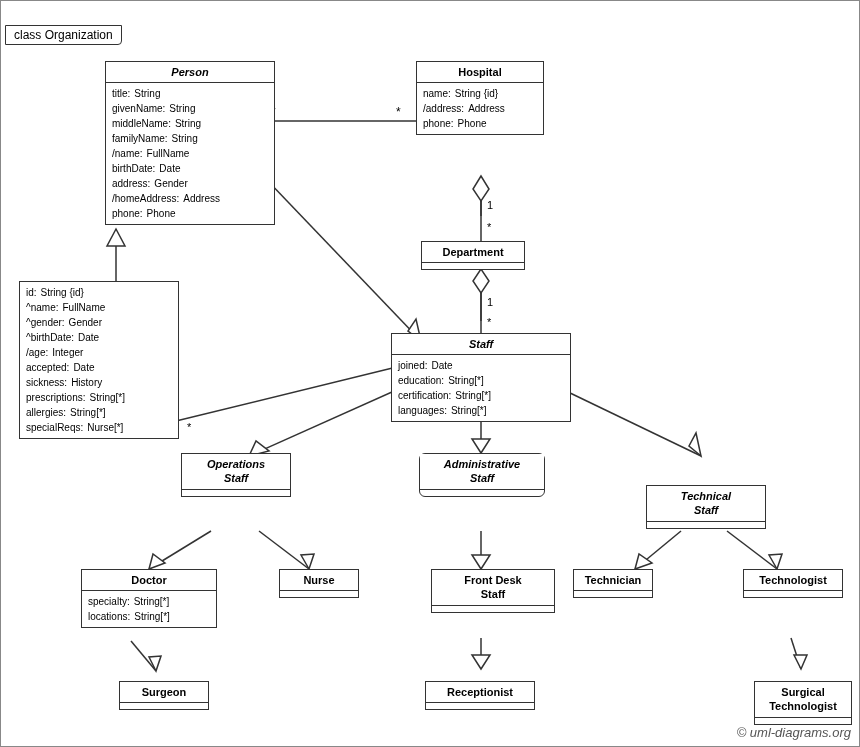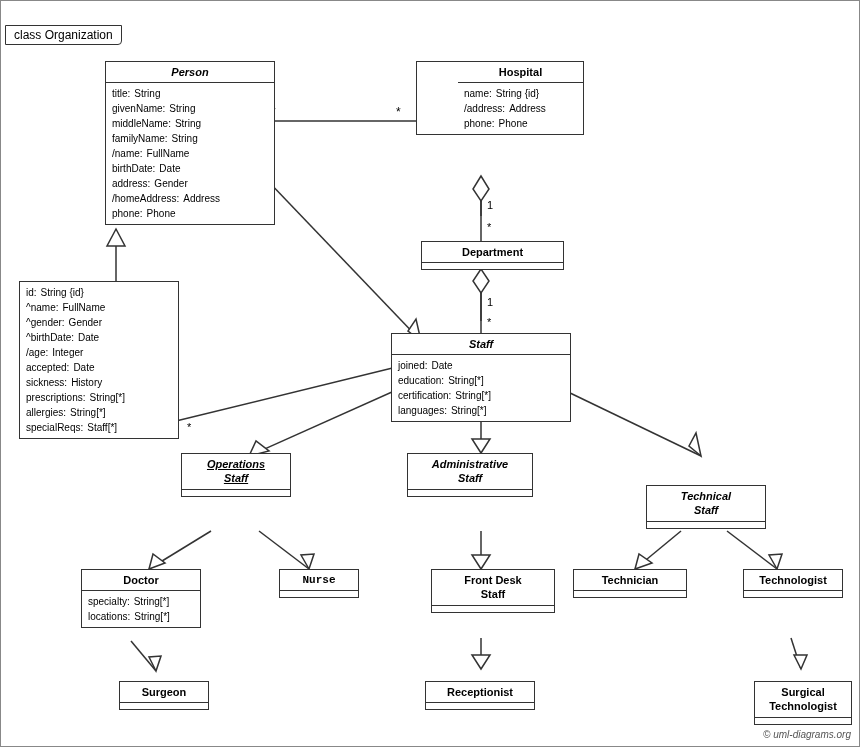--- a/index.html
+++ b/index.html
@@ -64,21 +64,21 @@
       position: absolute;
       top: 0; left: 0;
       width: 860px;
       height: 747px;
       pointer-events: none;
     }
     .copyright {
       position: absolute;
       bottom: 6px;
       right: 8px;
-      font-size: 10px;
+      font-size: 13px;
       color: #555;
       font-style: italic;
     }
   </style>
 </head>
 <body>
 
 <div id="diagram-container">
   <div class="diagram-title">class Organization</div>
 
@@ -184,21 +184,21 @@
           <span class="attr-name">/homeAddress:</span>
           <span class="attr-type">Address</span>
         </div>
       <div class="attr-row">
           <span class="attr-name">phone:</span>
           <span class="attr-type">Phone</span>
         </div>
     </div>
   </div>
 
-  <div class="uml-box" style="left:415px; top:60px; width:168px;padding-left:41px;">
+  <div class="uml-box" style="left:415px; top:60px; width:128px;">
     <div class="box-title no-italic">Hospital</div>
     <div class="box-attrs">
       <div class="attr-row">
           <span class="attr-name">name:</span>
           <span class="attr-type">String {id}</span>
         </div>
       <div class="attr-row">
           <span class="attr-name">/address:</span>
           <span class="attr-type">Address</span>
         </div>
@@ -242,26 +242,26 @@
       <div class="attr-row">
           <span class="attr-name">prescriptions:</span>
           <span class="attr-type">String[*]</span>
         </div>
       <div class="attr-row">
           <span class="attr-name">allergies:</span>
           <span class="attr-type">String[*]</span>
         </div>
       <div class="attr-row">
           <span class="attr-name">specialReqs:</span>
-          <span class="attr-type">Staff[*]</span>
-        </div>
-    </div>
-  </div>
-
-  <div class="uml-box" style="left:420px; top:240px; width:143px;">
+          <span class="attr-type">Nurse[*]</span>
+        </div>
+    </div>
+  </div>
+
+  <div class="uml-box" style="left:420px; top:240px; width:104px;">
     <div class="box-title no-italic">Department</div>
     <div class="box-attrs" style="height:6px;"></div>
   </div>
 
   <div class="uml-box" style="left:390px; top:332px; width:180px;">
     <div class="box-title"><em>Staff</em></div>
     <div class="box-attrs">
       <div class="attr-row">
           <span class="attr-name">joined:</span>
           <span class="attr-type">Date</span>
@@ -274,60 +274,60 @@
           <span class="attr-name">certification:</span>
           <span class="attr-type">String[*]</span>
         </div>
       <div class="attr-row">
           <span class="attr-name">languages:</span>
           <span class="attr-type">String[*]</span>
         </div>
     </div>
   </div>
 
-  <div class="uml-box" style="left:180px; top:452px; width:110px;text-decoration:underline;">
+  <div class="uml-box" style="left:180px; top:452px; width:110px;">
     <div class="box-title"><em>Operations<br>Staff</em></div>
     <div class="box-attrs" style="height:4px;"></div>
   </div>
 
-  <div class="uml-box" style="left:406px; top:452px; width:126px;">
+  <div class="uml-box" style="left:418px; top:452px; width:126px;border-radius:6px;">
     <div class="box-title"><em>Administrative<br>Staff</em></div>
     <div class="box-attrs" style="height:4px;"></div>
   </div>
 
   <div class="uml-box" style="left:645px; top:452px; width:120px;margin-top:32px;">
     <div class="box-title"><em>Technical<br>Staff</em></div>
     <div class="box-attrs" style="height:4px;"></div>
   </div>
 
-  <div class="uml-box" style="left:80px; top:568px; width:120px;">
+  <div class="uml-box" style="left:80px; top:568px; width:136px;">
     <div class="box-title no-italic">Doctor</div>
     <div class="box-attrs">
       <div class="attr-row">
           <span class="attr-name">specialty:</span>
           <span class="attr-type">String[*]</span>
         </div>
       <div class="attr-row">
           <span class="attr-name">locations:</span>
           <span class="attr-type">String[*]</span>
         </div>
     </div>
   </div>
 
-  <div class="uml-box" style="left:278px; top:568px; width:80px;font-family:Liberation Mono, monospace;">
+  <div class="uml-box" style="left:278px; top:568px; width:80px;">
     <div class="box-title no-italic">Nurse</div>
     <div class="box-attrs" style="height:6px;"></div>
   </div>
 
   <div class="uml-box" style="left:430px; top:568px; width:124px;">
     <div class="box-title no-italic">Front Desk<br>Staff</div>
     <div class="box-attrs" style="height:4px;"></div>
   </div>
 
-  <div class="uml-box" style="left:572px; top:568px; width:114px;">
+  <div class="uml-box" style="left:572px; top:568px; width:80px;">
     <div class="box-title no-italic">Technician</div>
     <div class="box-attrs" style="height:6px;"></div>
   </div>
 
   <div class="uml-box" style="left:742px; top:568px; width:100px;">
     <div class="box-title no-italic">Technologist</div>
     <div class="box-attrs" style="height:6px;"></div>
   </div>
 
   <div class="uml-box" style="left:118px; top:680px; width:90px;">

